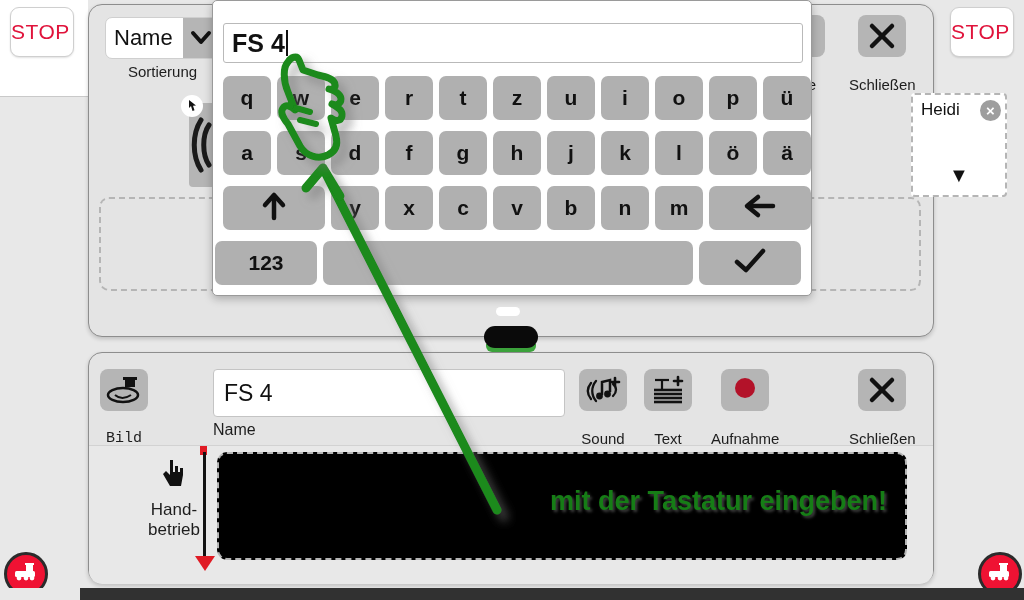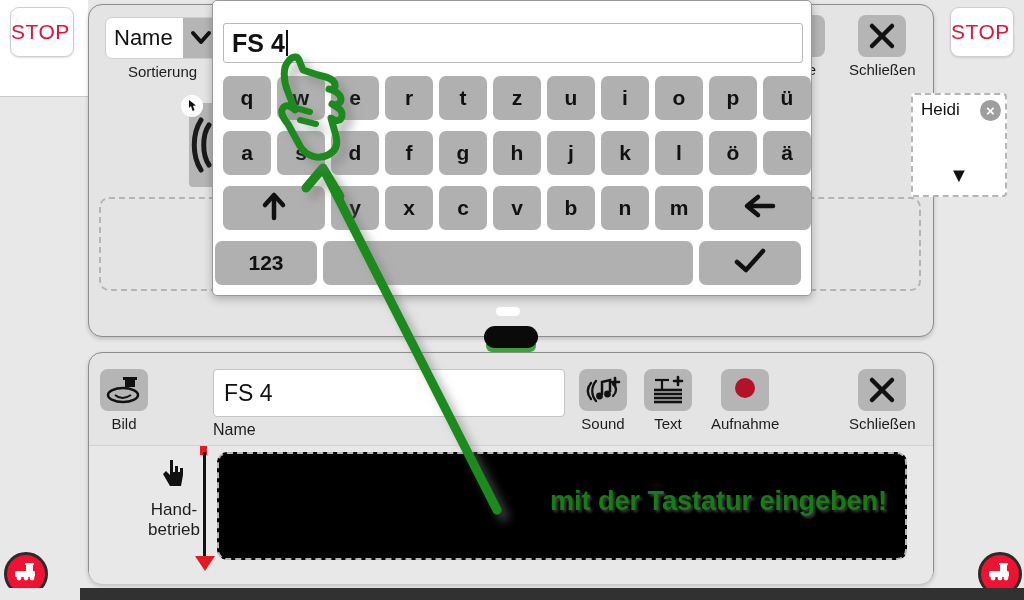--- a/index.html
+++ b/index.html
@@ -16,21 +16,21 @@
     display:flex;align-items:center;justify-content:center;
     font-weight:bold;color:#111;
     box-sizing:border-box;
     user-select:none;
   }
   .toolicon{
     width:48px;height:42px;background:#b5b5b5;border-radius:8px;
     display:flex;align-items:center;justify-content:center;
     box-sizing:border-box;
   }
-  .toollabel{font-size:15px;color:#1d1d1d;text-align:center;margin-top:4px;}
+  .toollabel{font-size:15px;color:#1d1d1d;text-align:center;margin-top:19px;}
   .toolwrap{display:flex;flex-direction:column;align-items:center;}
 
   
   .stop{
     width:62px;height:48px;background:#fff;border:1px solid #cfcfcf;
     border-radius:9px;display:flex;align-items:center;justify-content:flex-start;
     color:#e0133b;font-size:21px;letter-spacing:.5px;
     box-shadow:0 1px 2px rgba(0,0,0,.12);
   }
   
@@ -324,21 +324,21 @@
     </div>
   </div>
 </div>
 
 <div class="pill-white"></div>
 <div class="pill-green"></div>
 <div class="pill-black"></div>
 
 <div class="abs" id="lower-window">
 
-  <div class="abs toolwrap" style="left:11px;top:16px;">
+  <div class="abs toolwrap" style="left:11px;top:16px;font-family:Liberation Mono, monospace;">
     <div class="toolicon">
       <svg width="36" height="30" viewBox="0 0 36 30" aria-hidden="true">
         <rect x="19" y="5" width="10" height="7" fill="#111"></rect>
         <rect x="17" y="2" width="14" height="3" fill="#111"></rect>
         <ellipse cx="17" cy="20" rx="15" ry="7" fill="none" stroke="#111" stroke-width="2.5"></ellipse>
         <path d="M9 20 q7 6 16 0" fill="none" stroke="#111" stroke-width="2"></path>
       </svg>
     </div>
     <div class="toollabel">Bild</div>
   </div>

